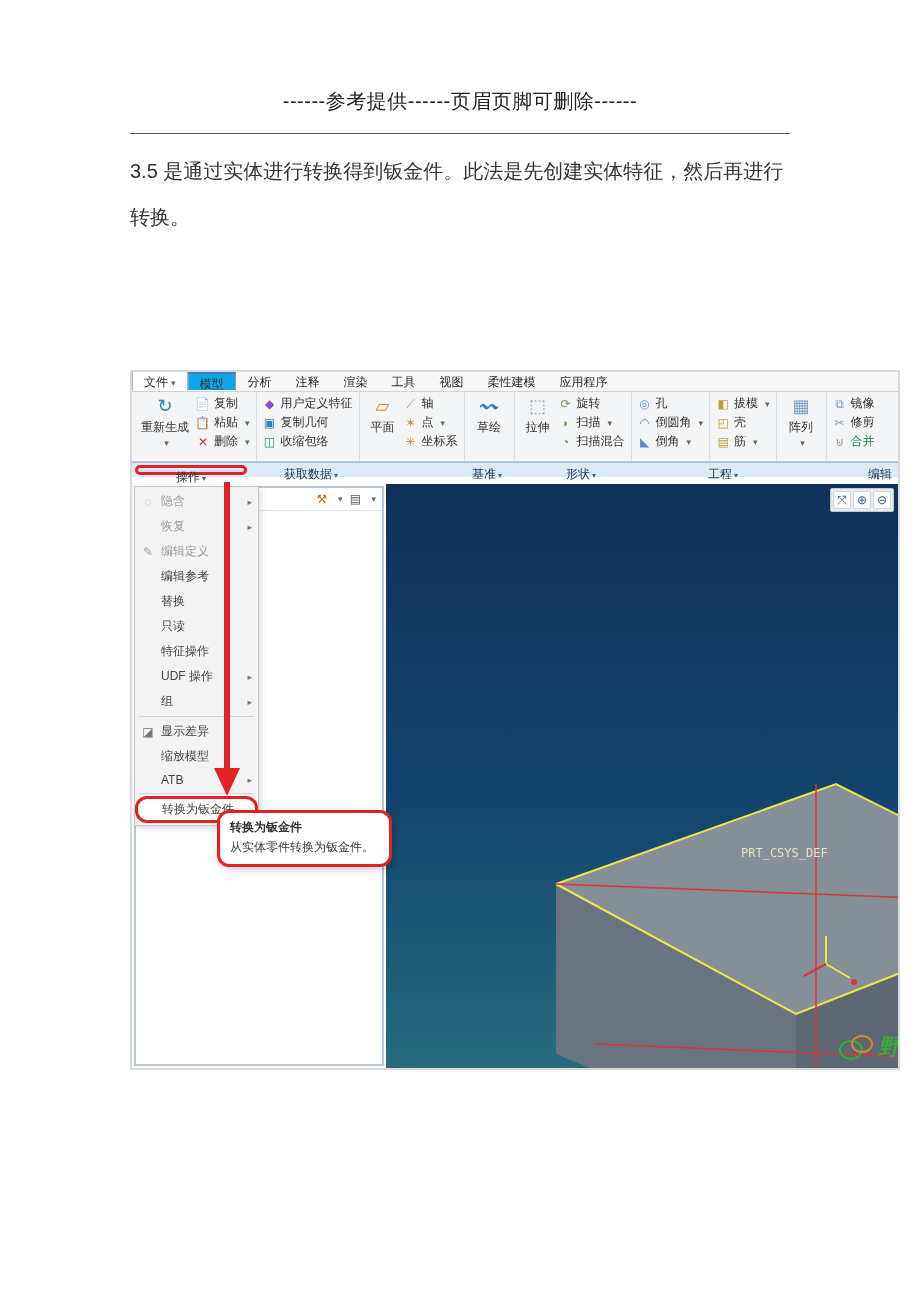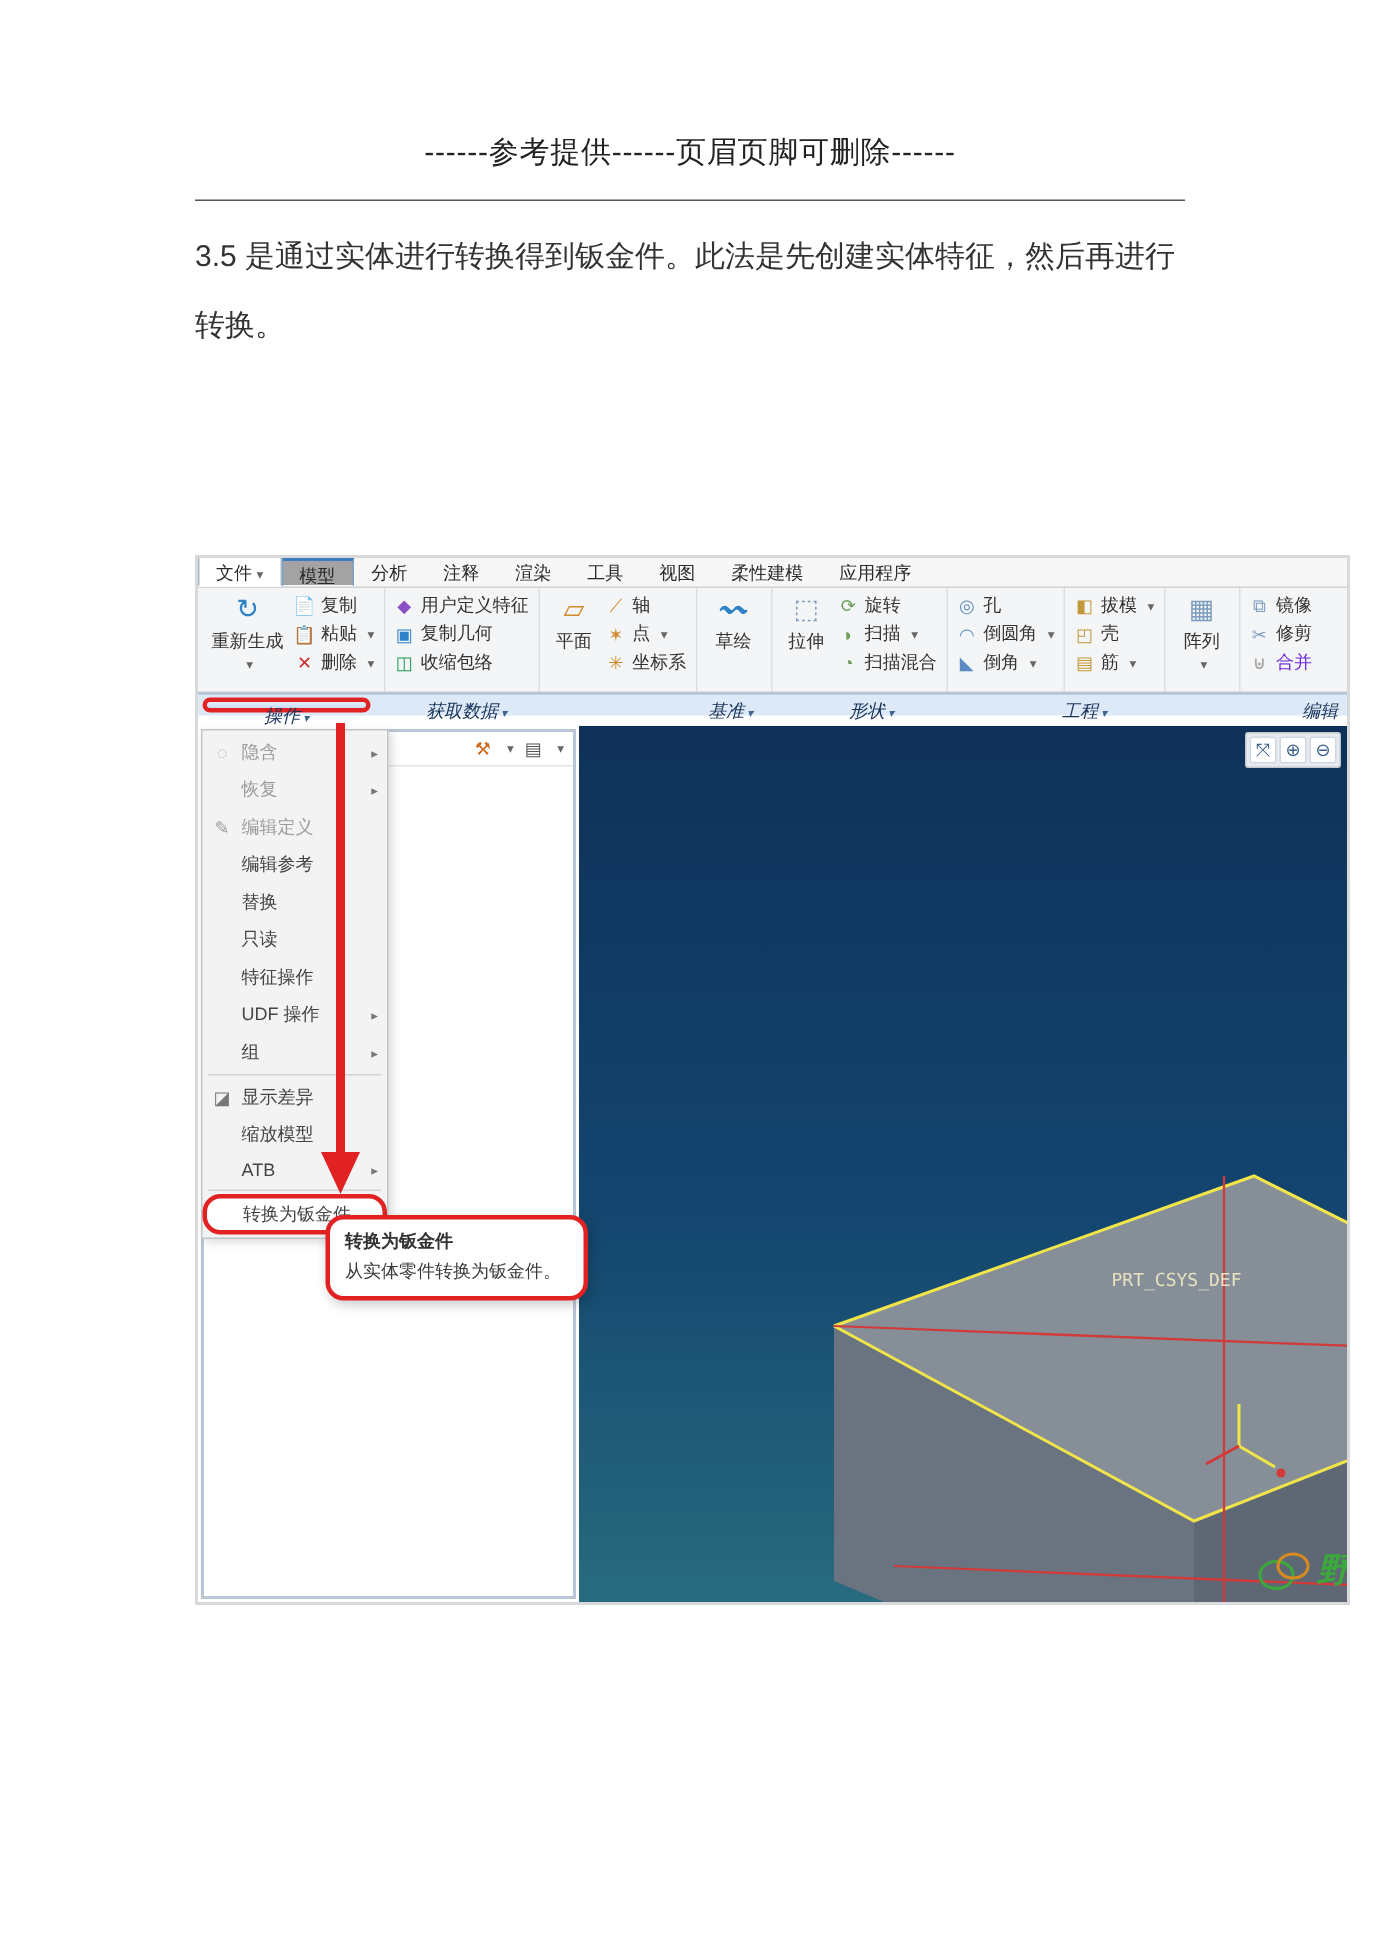--- a/index.html
+++ b/index.html
@@ -87,21 +87,21 @@
     cursor:default;
     white-space:nowrap;
   }
   .tab.file{
     background:#fff;
     border:1px solid #a9b7c6;
     border-top:none;
     border-bottom:1px solid #fff;
   }
   .tab.active{
-    background:#a3a3a3;
+    background:#0ea5e9;
     border:1px solid #7da1c3;
     border-top:2px solid #3d7ebf;
     border-bottom:1px solid #fff;
   }
   .dropdown-caret{font-size:9px;margin-left:3px;color:#666}
 
   
   .ribbon{
     background:var(--ribbon-bg);
     border-bottom:1px solid var(--ribbon-border);
@@ -130,21 +130,20 @@
     display:flex;flex-direction:column;align-items:center;gap:2px;
     padding:0 3px;white-space:nowrap;min-width:34px;
   }
   .big-btn .iconbox{width:28px;height:22px;font-size:18px}
   .sub-groups{
     background:var(--sub-panel-bg);
     border-top:1px solid var(--sub-panel-border);
     display:flex;
     font-size:12px;
     height:15px;
-    font-style:italic;
   }
   .subg{
     flex:0 0 auto;
     padding:3px 10px;
     text-align:center;
     color:#163258;
     white-space:nowrap;
     position:relative;
   }
   .sub-caret{font-size:8px;color:#3e6590;margin-left:2px}
@@ -445,21 +444,21 @@
           <div class="row">
               <span class="iconbox" style="color:#7d9cbd">⧉</span>
               <span>镜像</span>
             </div>
           <div class="row">
               <span class="iconbox" style="color:#7d9cbd">✂</span>
               <span>修剪</span>
             </div>
           <div class="row">
               <span class="iconbox" style="color:#9c9c9c">⊎</span>
-              <span style="color:#6d28d9">合并</span>
+              <span style="color:#15803d">合并</span>
             </div>
         </div>
       </div>
     </div>
 
     <div class="sub-groups">
       <div class="subg sub-ops highlight-box" style="width:112px">
         <span>操作</span><span class="sub-caret">▾</span>
       </div>
       <div class="subg" style="width:122px;">

